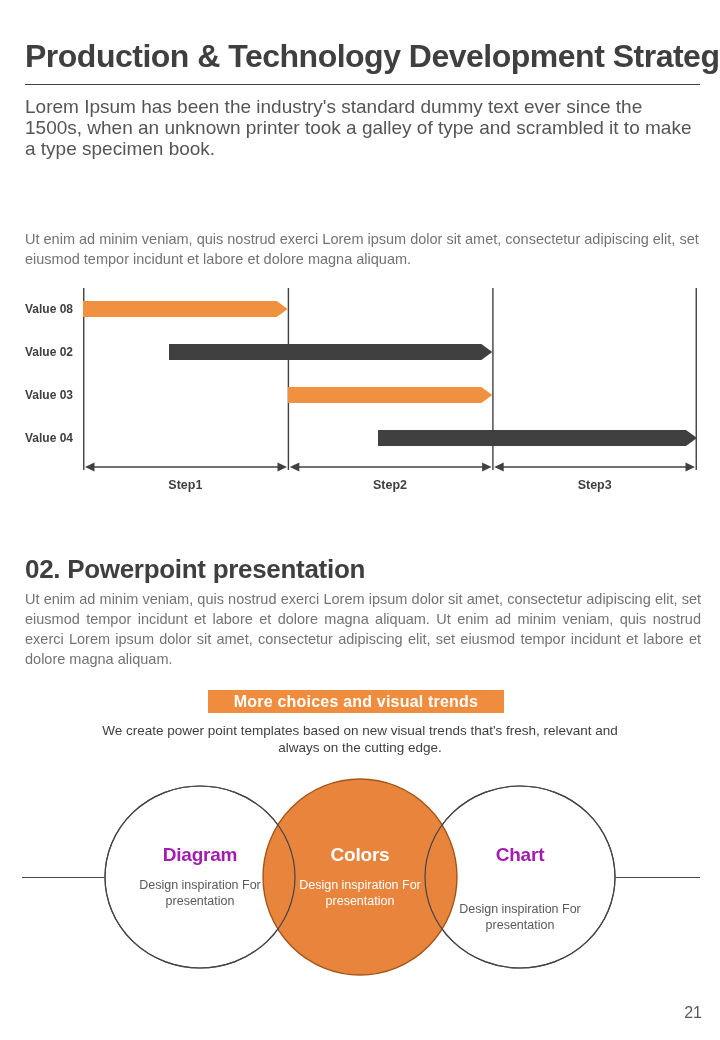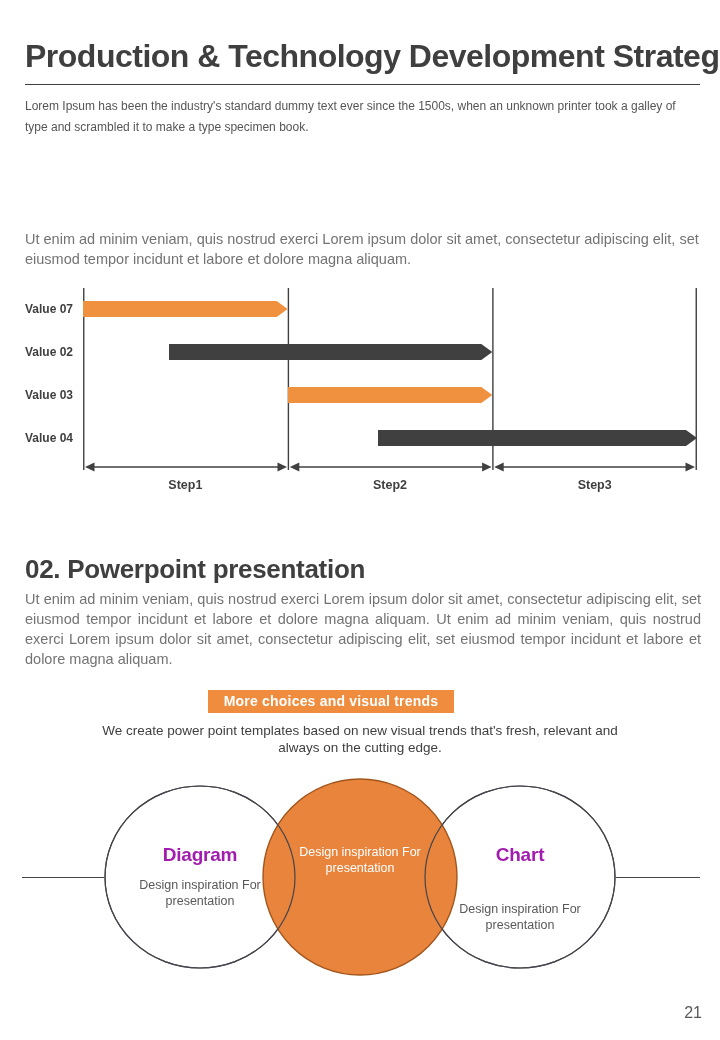--- a/index.html
+++ b/index.html
@@ -9,21 +9,21 @@
   }
   
   .title{
     position:absolute;top:38px;left:25px;right:0;height:44px;
     font-size:32px;font-weight:bold;letter-spacing:-0.5px;color:#3f3f3f;
     white-space:nowrap;overflow:hidden;
   }
   .title-rule{position:absolute;top:84px;left:25px;width:675px;height:0;border-top:1.6px solid #404040;}
   .intro{
     position:absolute;top:96px;left:25px;width:676px;
-    font-size:12px;line-height:21px;color:#555557;
+    font-size:19px;line-height:21px;color:#555557;
   }
   
   .sec-heading{
     position:absolute;left:25px;font-size:26px;font-weight:bold;
     letter-spacing:-0.3px;color:#3f3f3f;white-space:nowrap;
   }
   .sec-body{
     position:absolute;left:25px;width:676px;
     font-size:14.5px;line-height:20px;color:#737373;
   }
@@ -41,22 +41,22 @@
     clip-path:polygon(0 0,calc(100% - 11px) 0,100% 50%,calc(100% - 11px) 100%,0 100%);
   }
   .gantt-step-label{
     position:absolute;top:478px;width:120px;text-align:center;
     font-size:12.5px;font-weight:bold;color:#3f3f3f;
   }
   
   .gantt .gantt-step-label{top:190px;}
   
   .banner{
-    position:absolute;top:690px;left:208px;width:246px;height:23px;
-    background:#ef8c3e;color:#ffffff;font-size:14px;font-weight:bold;
+    position:absolute;top:690px;left:208px;width:296px;height:23px;
+    background:#ef8c3e;color:#ffffff;font-size:16px;font-weight:bold;
     line-height:23px;text-align:center;letter-spacing:0.2px;
   }
   .promo-desc{
     position:absolute;top:723px;left:100px;width:520px;
     font-size:13.5px;line-height:16.5px;color:#404040;text-align:center;
   }
   
   .venn{position:absolute;top:778px;left:0;width:720px;height:200px;}
   .venn-svg{position:absolute;left:0;top:0;width:720px;height:200px;}
   .venn-text{
@@ -99,21 +99,21 @@
         <line x1="215" y1="179" x2="401" y2="179"></line>
         <path d="M206.8,179 L216.3,174.6 L216.3,183.4 Z" stroke="none"></path>
         <path d="M408.6,179 L399.1,174.6 L399.1,183.4 Z" stroke="none"></path>
 
         <line x1="419" y1="179" x2="605" y2="179"></line>
         <path d="M411.2,179 L420.7,174.6 L420.7,183.4 Z" stroke="none"></path>
         <path d="M612,179 L602.5,174.6 L602.5,183.4 Z" stroke="none"></path>
       </g>
     </svg>
 
-    <span class="gantt-row-label" style="top: 13px;">Value 07</span>
+    <span class="gantt-row-label" style="top: 13px;">Value 08</span>
     <span class="gantt-row-label" style="top: 56px;">Value 02</span>
     <span class="gantt-row-label" style="top: 99px;">Value 03</span>
     <span class="gantt-row-label" style="top: 142px;">Value 04</span>
 
     <div class="gantt-bar" style="top: 13px; left: 58px; width: 204.667px; background: rgb(240, 145, 63);"></div>
     <div class="gantt-bar" style="top: 56px; left: 143.96px; width: 323.373px; background: rgb(64, 64, 64);"></div>
     <div class="gantt-bar" style="top: 99px; left: 262.667px; width: 204.667px; background: rgb(240, 145, 63);"></div>
     <div class="gantt-bar" style="top: 142px; left: 352.72px; width: 319.28px; background: rgb(64, 64, 64);"></div>
 
     <span class="gantt-step-label" style="left: 100.333px;">Step1</span>
@@ -136,20 +136,21 @@
       <ellipse cx="360" cy="99" rx="97" ry="98" fill="#e8843c" stroke="#a3561c" stroke-width="1.4"></ellipse>
       <ellipse cx="200" cy="99" rx="95" ry="91" fill="none" stroke="#46444c" stroke-width="1.2"></ellipse>
       <ellipse cx="520" cy="99" rx="95" ry="91" fill="none" stroke="#46444c" stroke-width="1.2"></ellipse>
     </svg>
 
     <div class="venn-text vt-0">
       <div class="venn-title">Diagram</div>
       <div class="venn-sub">Design inspiration For presentation</div>
     </div>
     <div class="venn-text vt-1 filled">
+      <div class="venn-title">Colors</div>
       <div class="venn-sub">Design inspiration For presentation</div>
     </div>
     <div class="venn-text vt-2">
       <div class="venn-title">Chart</div>
       <div class="venn-sub">Design inspiration For presentation</div>
     </div>
   </div>
 
   <div class="page-number">21</div>
 </div>

